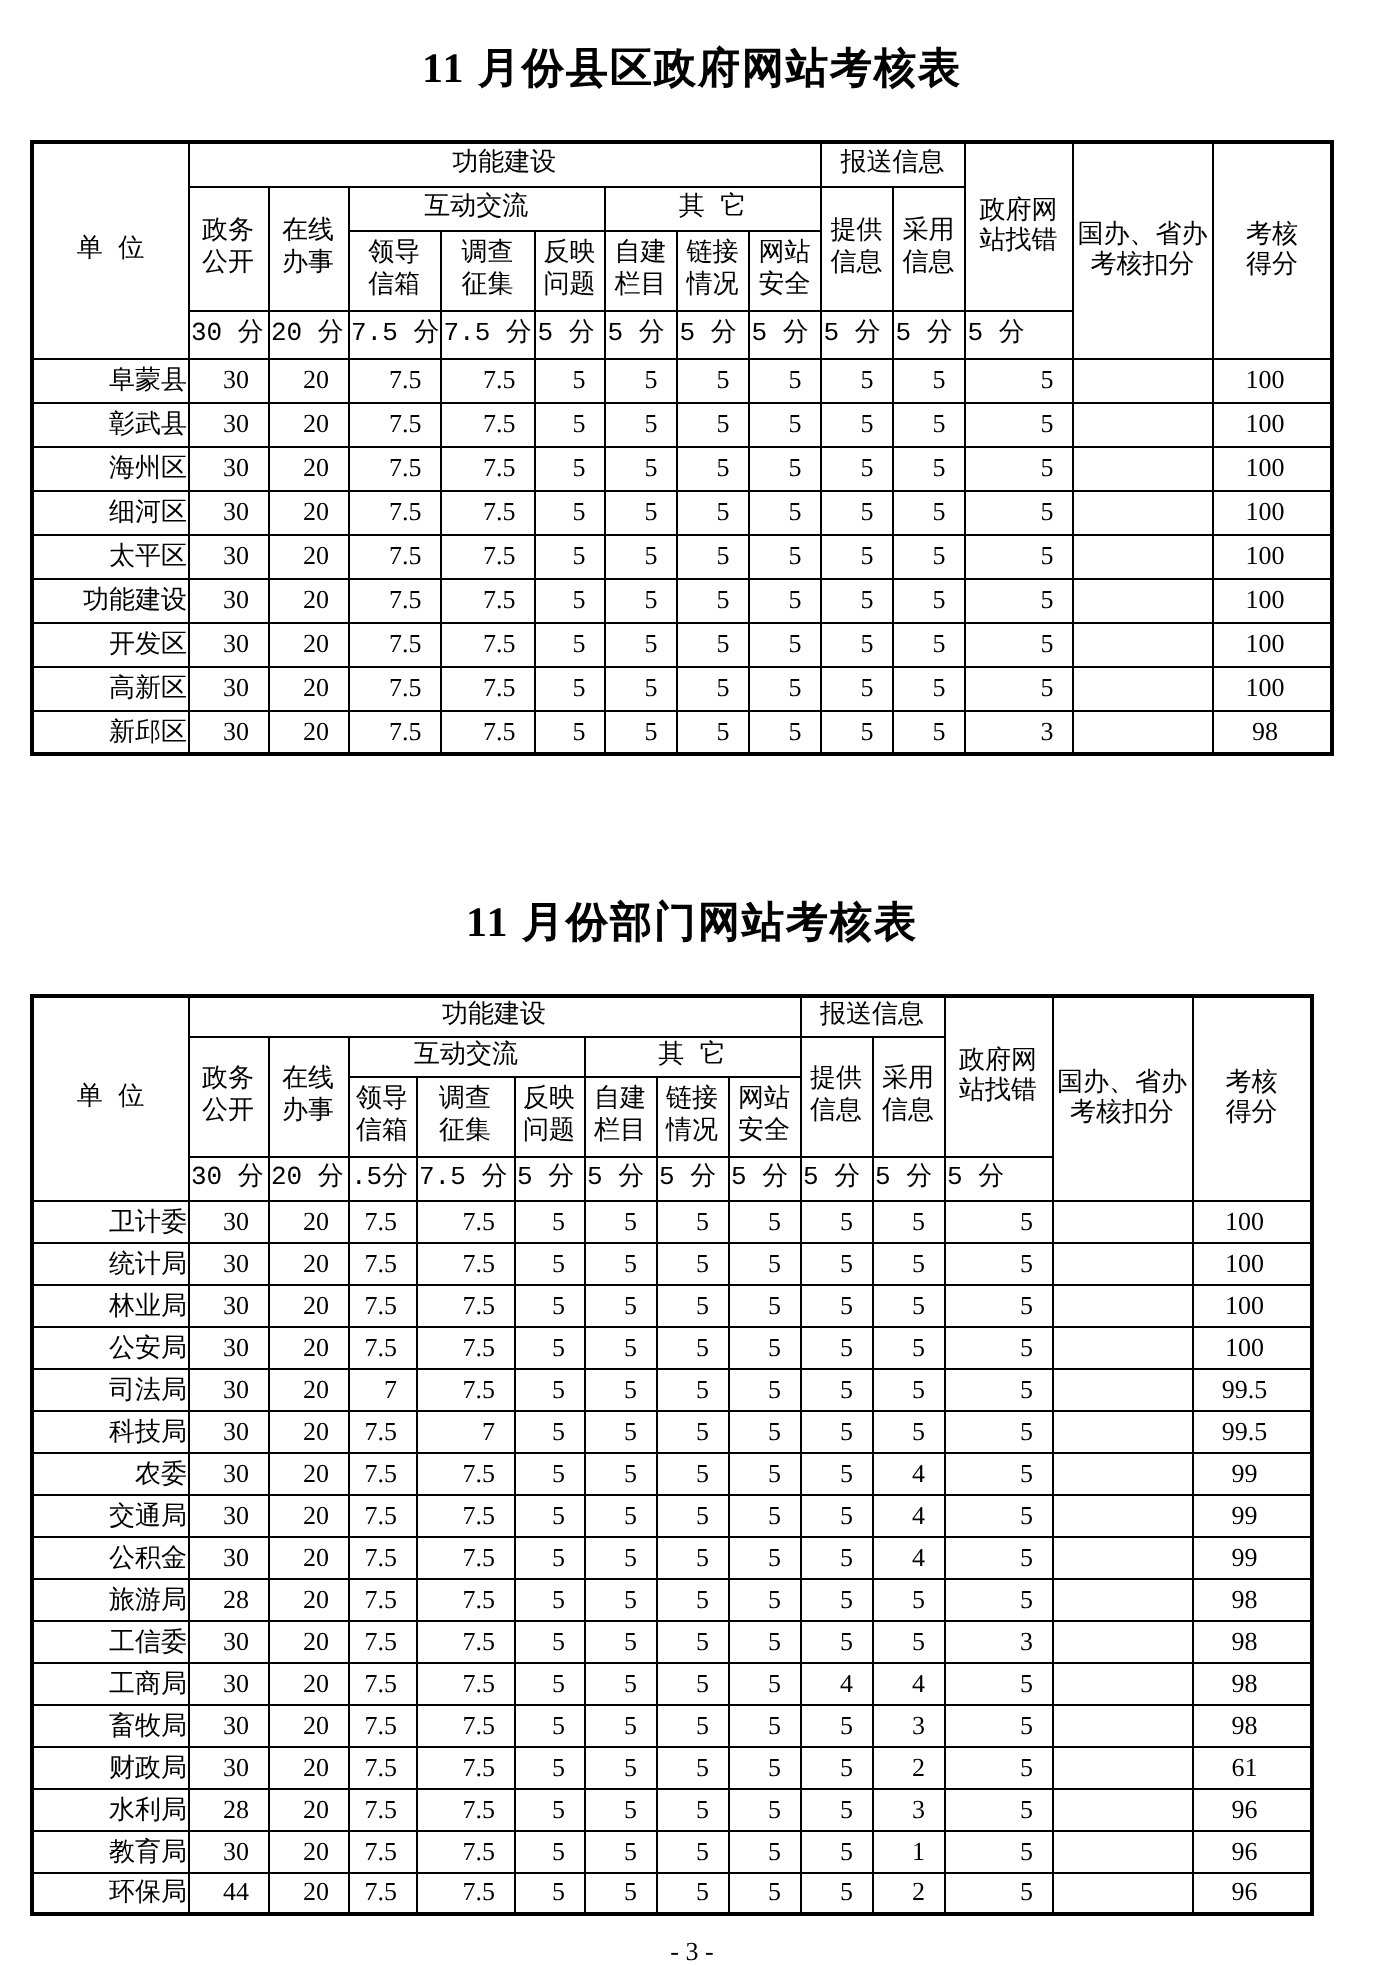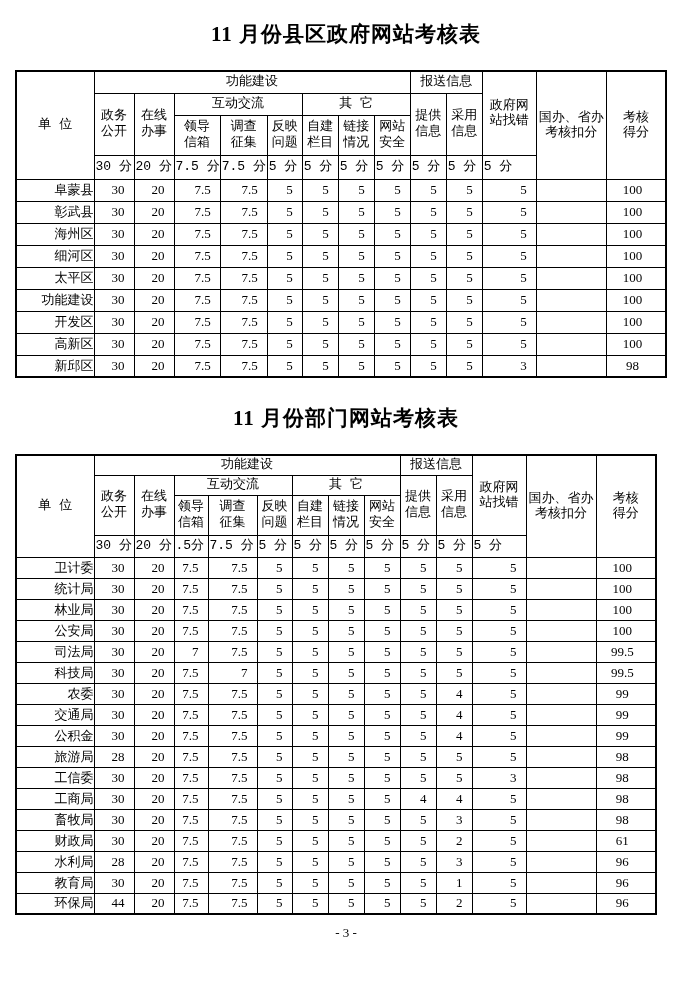--- a/index.html
+++ b/index.html
@@ -2,21 +2,21 @@
 <html><head>
 <meta charset="utf-8">
 <style>
   html,body { margin:0; padding:0; background:#fff; }
   body { width:692px; height:983px; color:#000; font-family:"Liberation Serif", serif; }
   .page { position:relative; width:692px; height:983px; overflow:hidden; }
 
   .title { text-align:center; font-weight:bold; font-size:21px; letter-spacing:1px;
            font-family:"Liberation Serif", serif; }
   .title-1 { margin:20px 0 22px 0; }
-  .title-2 { margin:26px 0 22px 0; }
+  .title-2 { margin:69px 0 22px 0; }
 
   table.doc { border-collapse:collapse; table-layout:fixed; margin-left:15px;
               border:2px solid #000; }
   table.doc th, table.doc td { border:1px solid #000; padding:0; font-weight:normal;
               font-size:13px; line-height:1.2; overflow:hidden; vertical-align:middle; }
 
   thead th { text-align:center; white-space:pre-line;font-family:Liberation Mono, monospace; }
   thead tr.hr4 th { text-align:left; padding-left:1px; white-space:nowrap; }
 
   .t1 thead tr.hr1 { height:22px; } .t1 thead tr.hr2 { height:22px; }

